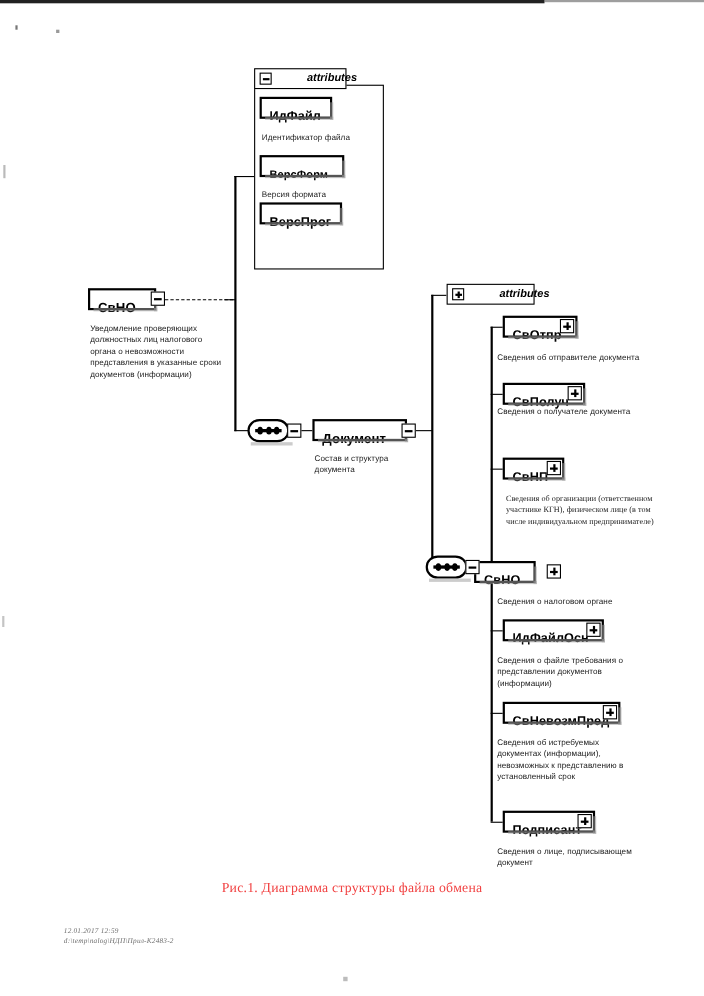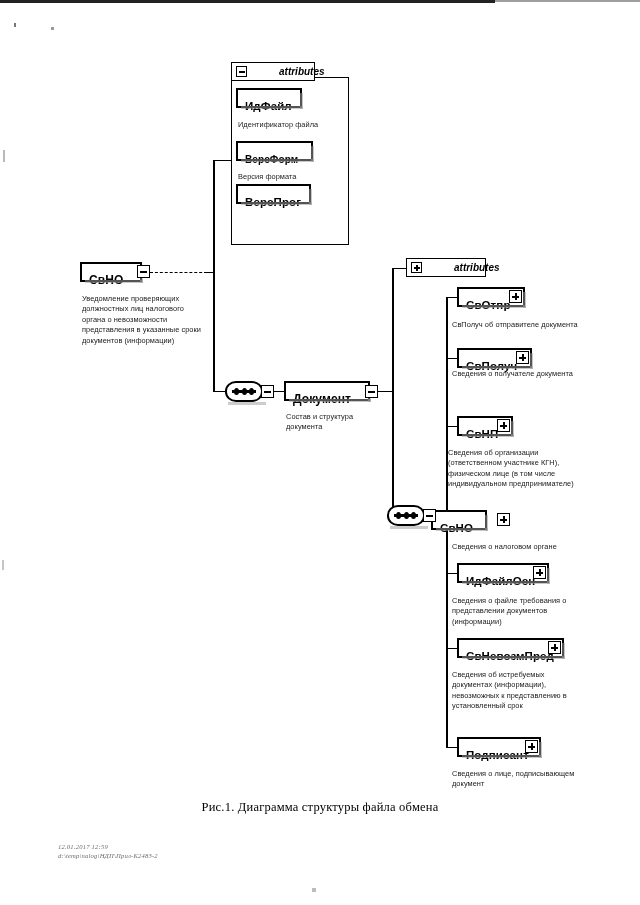--- a/index.html
+++ b/index.html
@@ -128,21 +128,21 @@
   .lnv{width:1.6px;}
   .dash{
     position:absolute;height:0;border-top:1.6px dashed #000;z-index:2;
   }
 
   
   #caption{
     position:absolute;left:0;top:800px;width:640px;
     text-align:center;
     font-family:"Liberation Serif", serif;
-    font-size:12.5px;color:#000000;
+    font-size:12.5px;color:#ef4444;
     letter-spacing:.2px;
   }
   .footline{
     position:absolute;
     font-family:"Liberation Serif", serif;
     font-style:italic;
     font-size:6.6px;
     color:#6d6d6d;
     letter-spacing:.2px;
     white-space:nowrap;
@@ -253,41 +253,41 @@
   <div class="ln lnv" style="left:446px;top:297px;height:450px;"></div>
 
   <div class="ln lnh" style="left:446px;top:296.5px;width:12px;"></div>
   <div class="node" style="left:457px;top:287px;width:68px;height:20px;font-size:11.5px;">
     <span class="lbl">СвОтпр</span>
   </div>
   <div class="exp" style="left:509px;top:290px;">
     <i class="h"></i>
       <i class="v"></i>
   </div>
-  <div class="desc" style="left:452px;top:320px;width:140px;">СвПолуч об отправителе документа</div>
+  <div class="desc" style="left:452px;top:320px;width:140px;">Сведения об отправителе документа</div>
 
   <div class="ln lnh" style="left:446px;top:357.5px;width:12px;"></div>
   <div class="node" style="left:457px;top:348px;width:75px;height:20px;font-size:11.5px;">
     <span class="lbl">СвПолуч</span>
   </div>
   <div class="exp" style="left:516px;top:351px;">
     <i class="h"></i>
       <i class="v"></i>
   </div>
   <div class="desc" style="left:452px;top:369px;width:140px;">Сведения о получателе документа</div>
 
   <div class="ln lnh" style="left:446px;top:425.5px;width:12px;"></div>
   <div class="node" style="left:457px;top:416px;width:56px;height:20px;font-size:11.5px;">
     <span class="lbl">СвНП</span>
   </div>
   <div class="exp" style="left:497px;top:419px;">
     <i class="h"></i>
       <i class="v"></i>
   </div>
-  <div class="desc" style="left:448px;top:448px;width:142px;">Сведения об организации (ответственном участнике КГН), физическом лице (в том числе индивидуальном предпринимателе)</div>
+  <div class="desc" style="left:460px;top:448px;width:142px;font-family:Liberation Serif, serif;">Сведения об организации (ответственном участнике КГН), физическом лице (в том числе индивидуальном предпринимателе)</div>
 
   <div class="ln lnh" style="left:446px;top:519.5px;width:12px;"></div>
   <div class="node" style="left:431px;top:510px;width:56px;height:20px;font-size:11.5px;">
     <span class="lbl">СвНО</span>
   </div>
   <div class="exp" style="left:497px;top:513px;">
     <i class="h"></i>
       <i class="v"></i>
   </div>
   <div class="desc" style="left:452px;top:542px;width:146px;">Сведения о налоговом органе</div>

